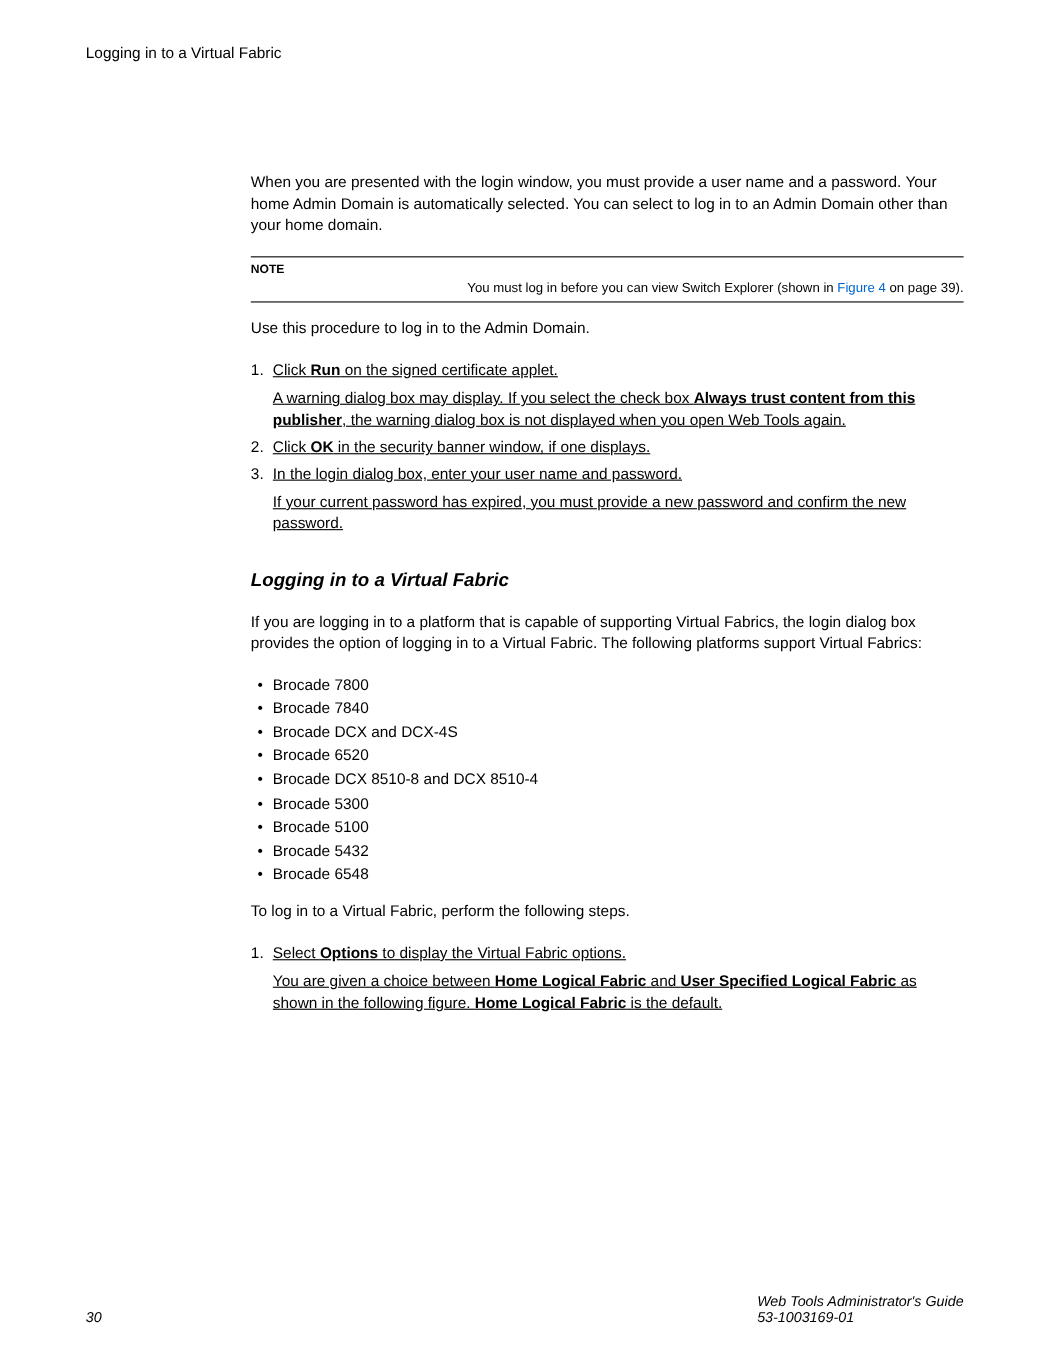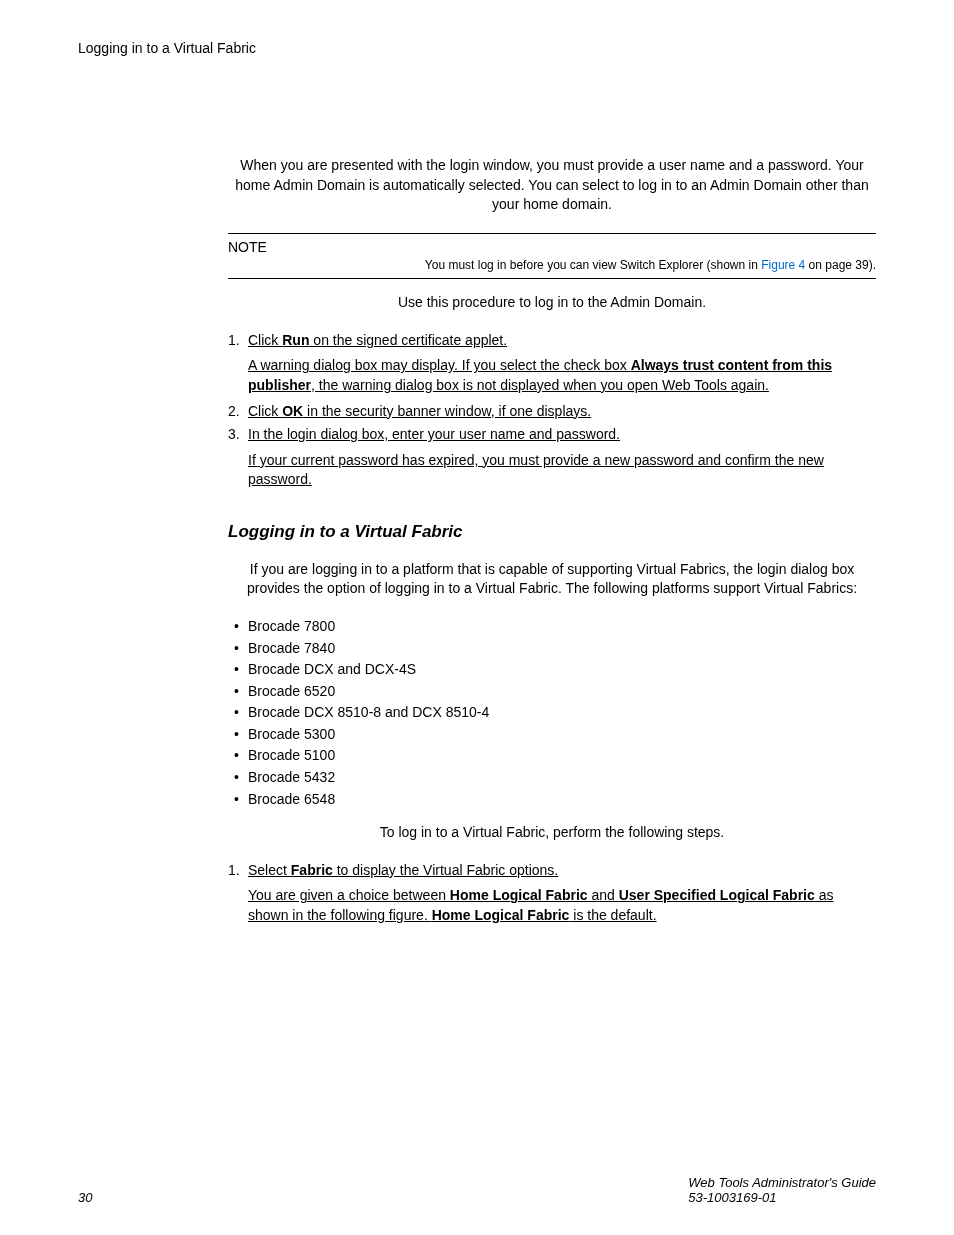--- a/index.html
+++ b/index.html
@@ -16,31 +16,30 @@
     .header-text {
       font-size: 14px;
       margin-bottom: 100px;
     }
     .content {
       margin-left: 150px;
       line-height: 1.4;
     }
     .para {
       margin-bottom: 18px;
-      text-align: center;
     }
     .note-box {
       border-top: 1.5px solid #000;
       border-bottom: 1.5px solid #000;
       padding: 4px 0;
       margin-bottom: 14px;
     }
     .note-label {
-      font-weight: normal;
-      font-size: 14px;
+      font-weight: bold;
+      font-size: 11px;
     }
     .note-text {
       font-size: 12px;
       text-align: right;
     }
     .link {
       color: #0066cc;
     }
     .ol {
       list-style: none;
@@ -145,21 +144,21 @@
     <li>Brocade 5300</li>
     <li>Brocade 5100</li>
     <li>Brocade 5432</li>
     <li>Brocade 6548</li>
   </ul>
 
   <p class="para">To log in to a Virtual Fabric, perform the following steps.</p>
 
   <ol class="ol">
     <li>
-      <span>Select </span><span class="bold">Fabric</span><span> to display the Virtual Fabric options.</span>
+      <span>Select </span><span class="bold">Options</span><span> to display the Virtual Fabric options.</span>
       <p class="sub">
         <span>You are given a choice between </span><span class="bold">Home Logical Fabric</span><span> and </span><span class="bold">User Specified Logical Fabric</span><span> as shown in the following figure. </span><span class="bold">Home Logical Fabric</span><span> is the default.</span>
       </p>
     </li>
   </ol>
 
 </div>
 
 <div class="footer">
   <div>30</div>

